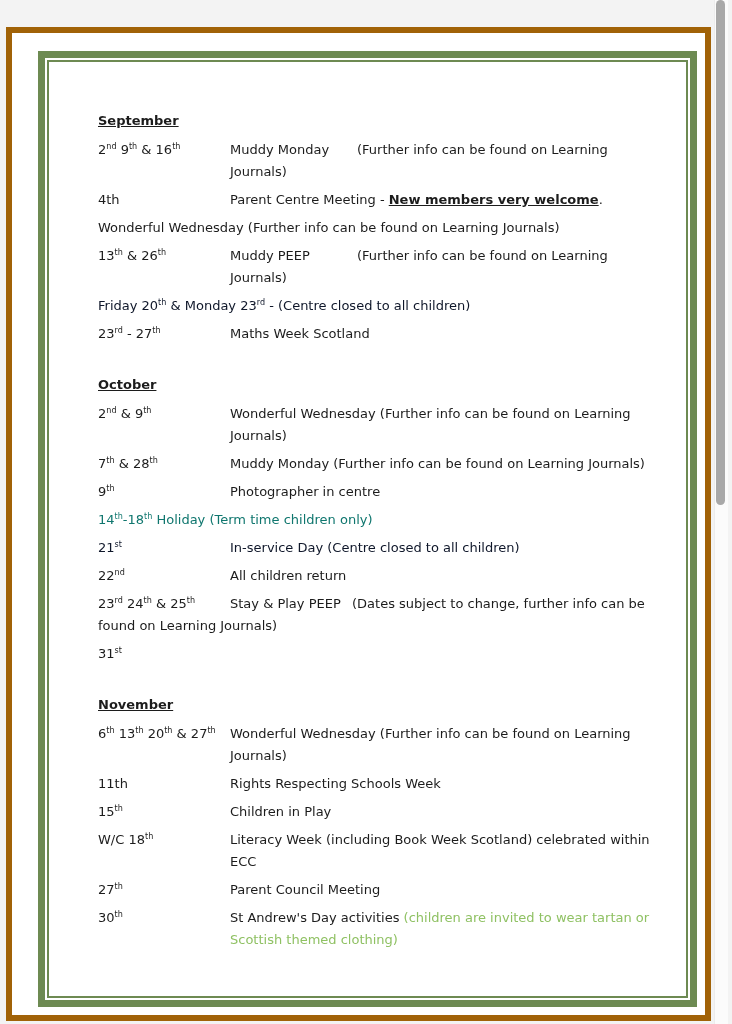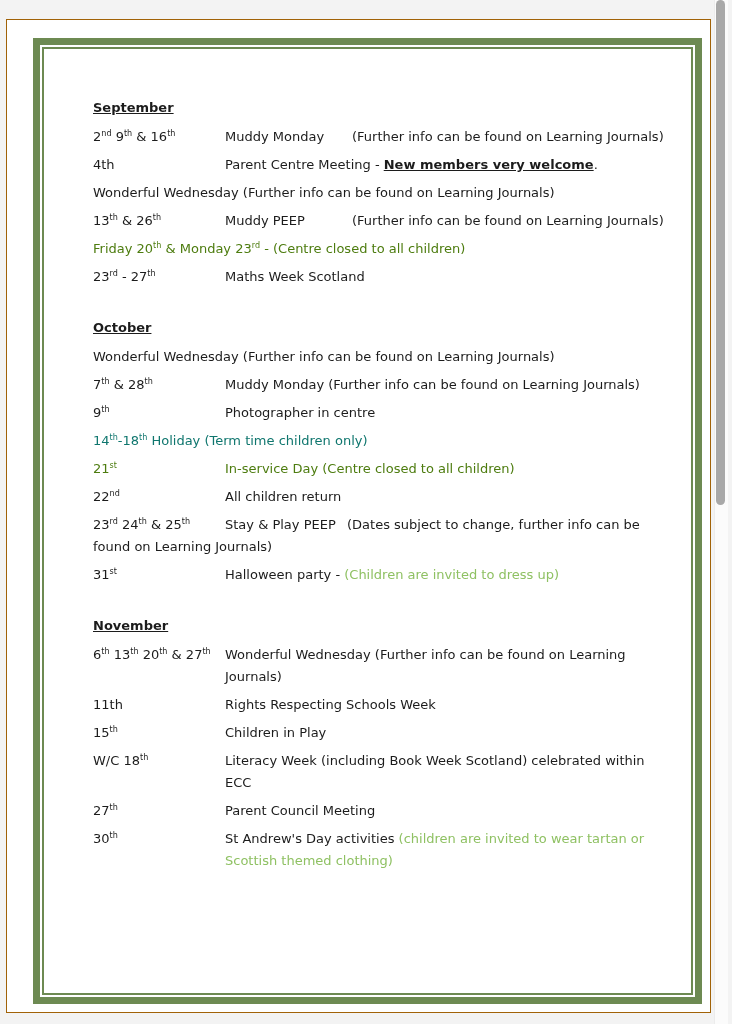--- a/index.html
+++ b/index.html
@@ -3,22 +3,22 @@
 <meta charset="utf-8">
 <style>
   html,body{margin:0;padding:0;background:#ededed;}
   #screen{
     position:relative;width:732px;height:1024px;overflow:hidden;
     background:#f3f3f3;
     font-family:"DejaVu Sans", sans-serif;
   }
   
   #paper{
-    position:absolute;left:6px;top:19px;width:705px;height:994px;
-    background:#ffffff;border:1px solid #a16207;box-sizing:border-box;
+    position:absolute;left:6px;top:27px;width:705px;height:994px;
+    background:#ffffff;border:6px solid #a16207;box-sizing:border-box;
   }
   
   #frame-outer{
     position:absolute;left:26px;top:18px;right:8px;bottom:8px;
     border:7px solid #6d8a52;
   }
   #frame-inner{
     position:absolute;inset:2px;
     border:2px solid #6d8a52;
   }
@@ -35,21 +35,21 @@
     font-weight:700;text-decoration:underline;margin-bottom:7px;
   }
   .row{display:flex;margin-bottom:6px;}
   .row .date{flex:0 0 132px;}
   .row .desc{flex:1;}
   .row-inline{display:block;margin-bottom:6px;}
   .row-inline .date{display:inline-block;width:132px;vertical-align:top;}
   .row-full{margin-bottom:6px;}
   .fixedw{display:inline-block;}
   sup{font-size:0.62em;line-height:0;}
-  .c-red{color:#4d7c0f;}
+  .c-red{color:#0f172a;}
   .c-blue{color:#0f766e;}
   .c-green{color:#8fc163;}
   .bold{font-weight:700;text-decoration:underline;}
   
   #scrollbar-track{
     position:absolute;left:714px;top:0;width:13px;height:1024px;
     background:#fbfbfb;border-left:1px solid #ececec;
   }
   #scrollbar-thumb{
     position:absolute;left:716px;width:9px;
@@ -83,20 +83,21 @@
               </div>
               <div class="row-full c-red">Friday 20<sup>th</sup> &amp; Monday 23<sup>rd</sup> - (Centre closed to all children)</div>
               <div class="row">
                 <span class="date">23<sup>rd</sup> - 27<sup>th</sup></span>
                 <span class="desc"><span class="">Maths Week Scotland</span></span>
               </div>
             </div>
             <div class="section">
               <div class="section-title">October</div>
               <div class="row">
+                <span class="date">2<sup>nd</sup> &amp; 9<sup>th</sup></span>
                 <span class="desc"><span class="">Wonderful Wednesday (Further info can be found on Learning Journals)</span></span>
               </div>
               <div class="row">
                 <span class="date">7<sup>th</sup> &amp; 28<sup>th</sup></span>
                 <span class="desc"><span class="">Muddy Monday (Further info can be found on Learning Journals)</span></span>
               </div>
               <div class="row">
                 <span class="date">9<sup>th</sup></span>
                 <span class="desc"><span class="">Photographer in centre</span></span>
               </div>
@@ -105,21 +106,20 @@
                 <span class="date c-red">21<sup>st</sup></span>
                 <span class="desc"><span class=" c-red">In-service Day (Centre closed to all children)</span></span>
               </div>
               <div class="row">
                 <span class="date">22<sup>nd</sup></span>
                 <span class="desc"><span class="">All children return</span></span>
               </div>
               <div class="row-inline"><span class="date">23<sup>rd</sup> 24<sup>th</sup> &amp; 25<sup>th</sup></span><span class="desc"><span class="fixedw" style="width: 122px;">Stay &amp; Play PEEP</span><span class="">(Dates subject to change, further info can be found on Learning Journals)</span></span></div>
               <div class="row">
                 <span class="date">31<sup>st</sup></span>
-                <span class="desc"><span class="">Halloween party - </span><span class=" c-green">(Children are invited to dress up)</span></span>
               </div>
             </div>
             <div class="section">
               <div class="section-title">November</div>
               <div class="row">
                 <span class="date">6<sup>th</sup> 13<sup>th</sup> 20<sup>th</sup> &amp; 27<sup>th</sup></span>
                 <span class="desc"><span class="">Wonderful Wednesday (Further info can be found on Learning Journals)</span></span>
               </div>
               <div class="row">
                 <span class="date">11th</span>

